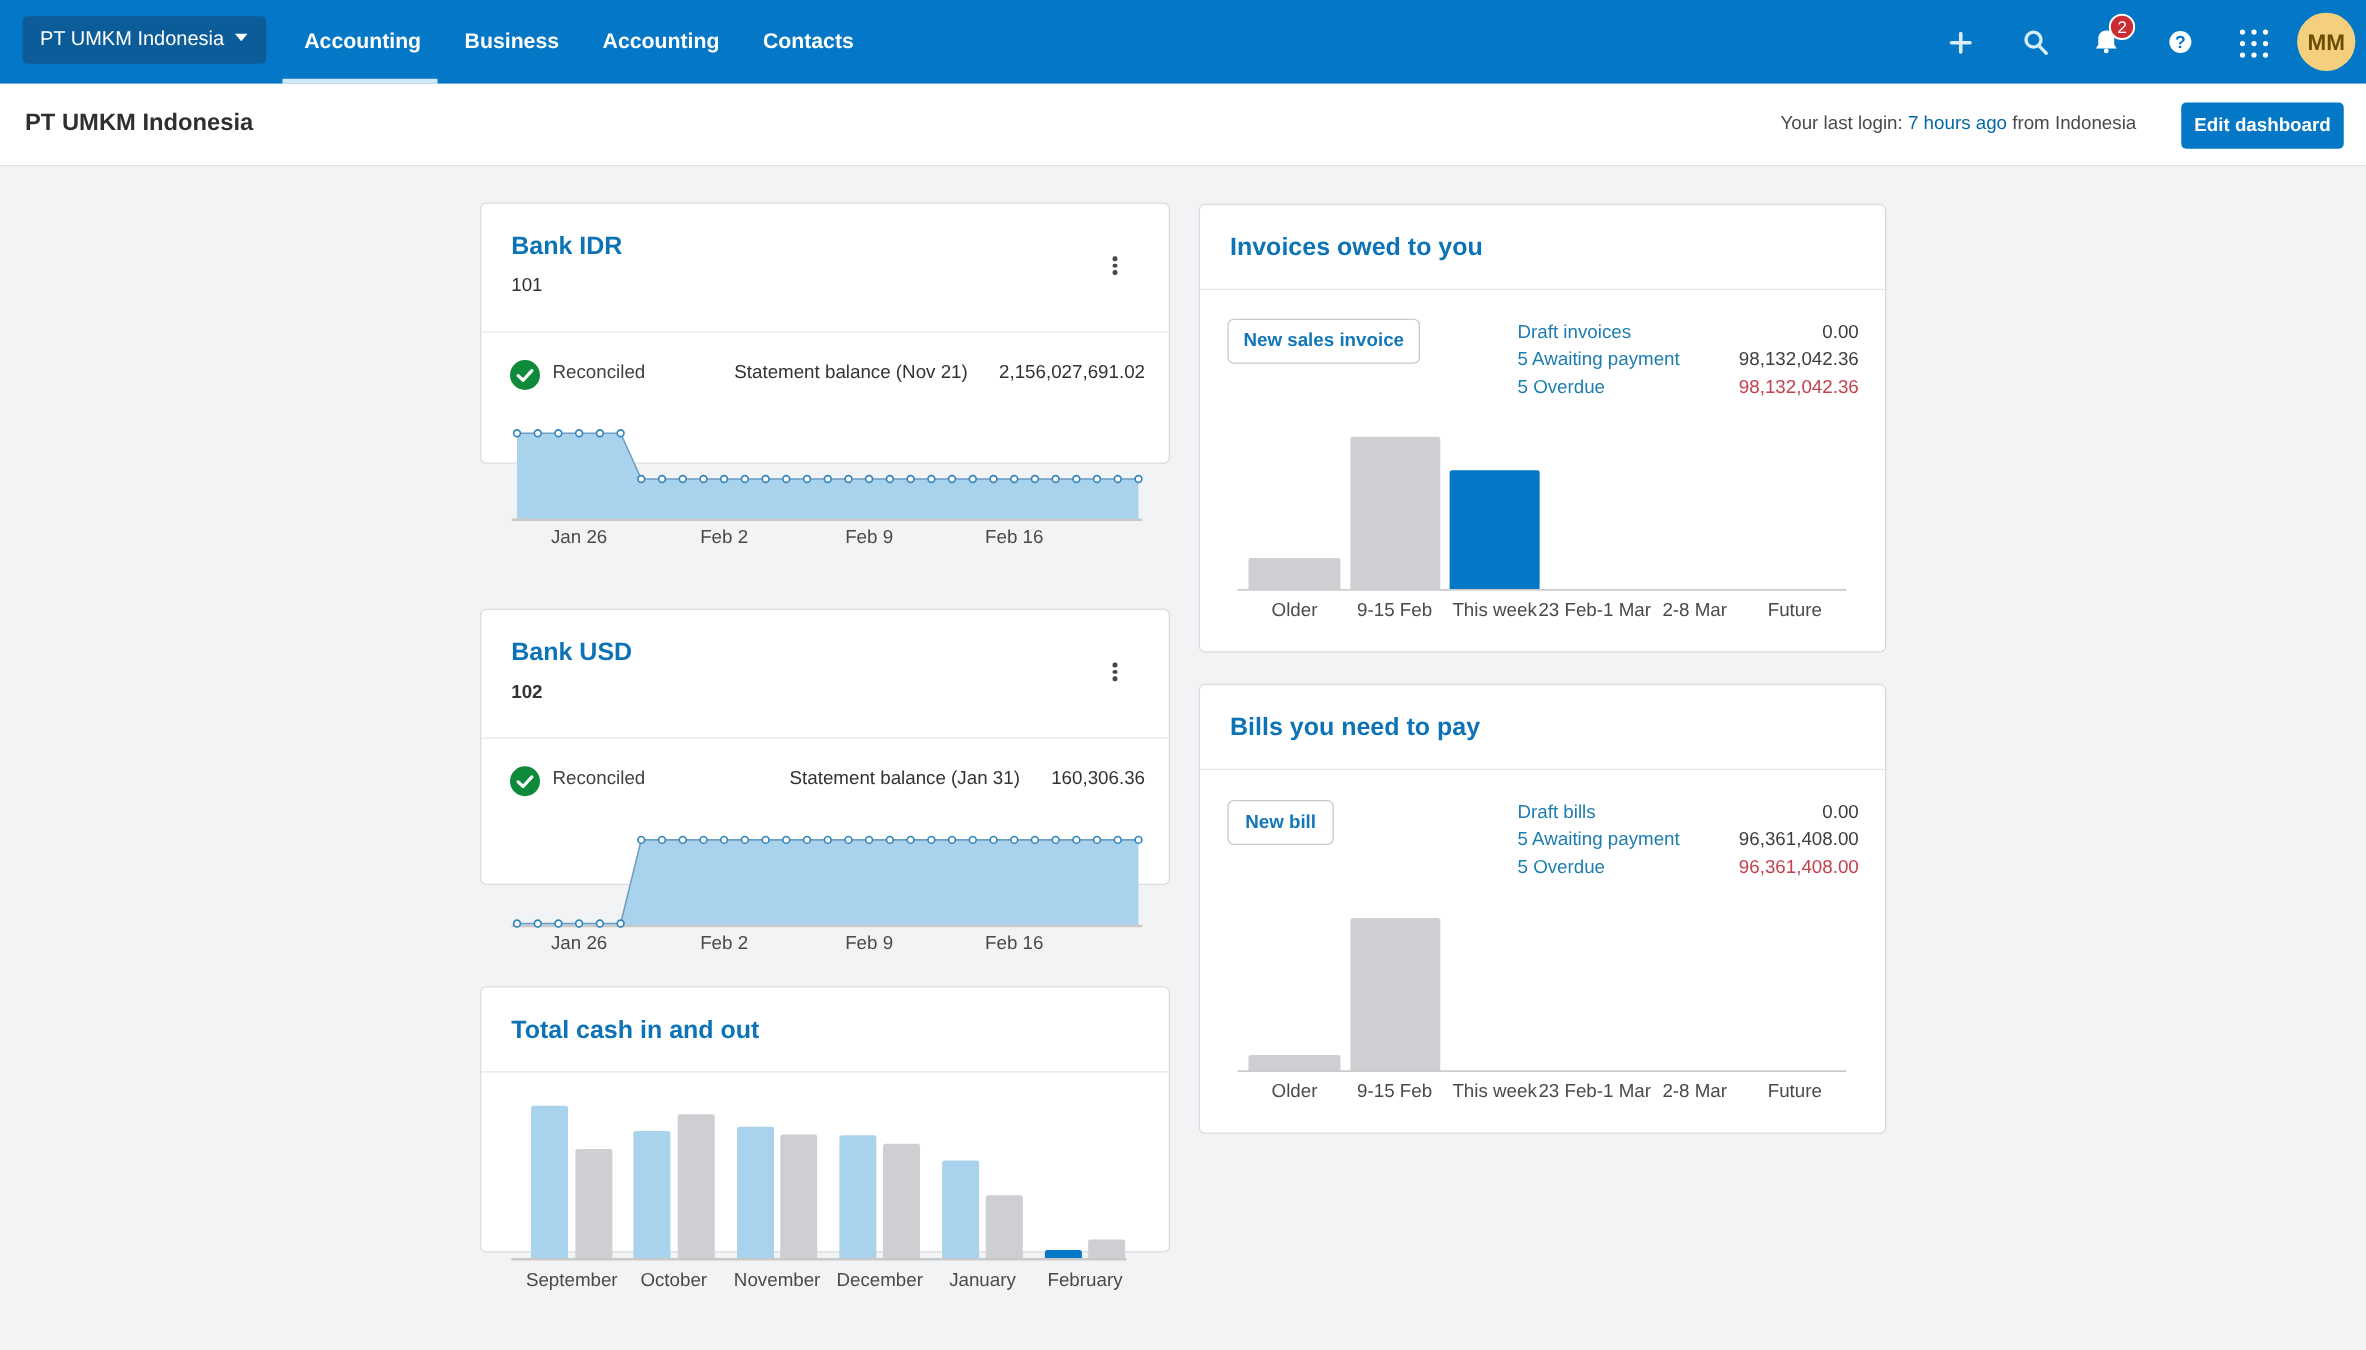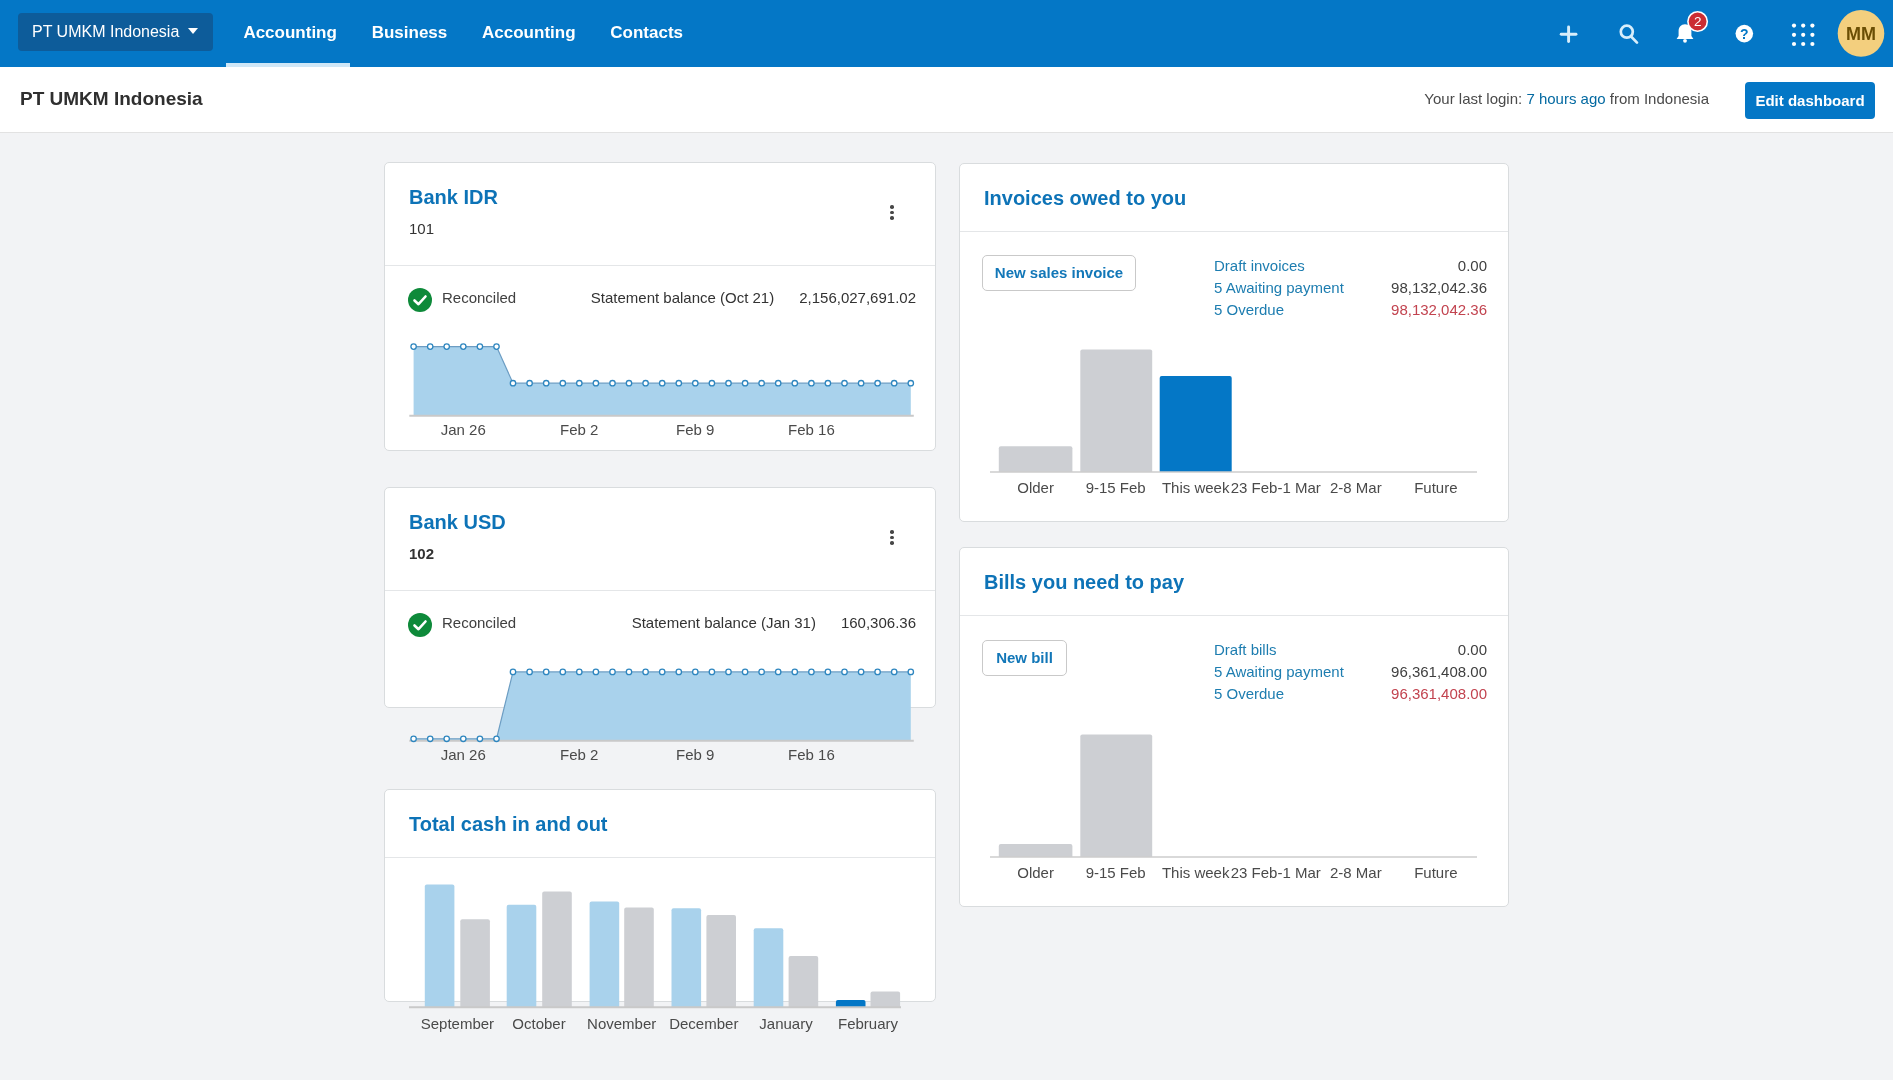--- a/index.html
+++ b/index.html
@@ -87,36 +87,36 @@
 </div>
 
 <div class="subhead">
   <div class="pagetitle">PT UMKM Indonesia</div>
   <div class="lastlogin">Your last login: <span class="lnk">7 hours ago</span> from Indonesia</div>
   <div class="editbtn">Edit dashboard</div>
 </div>
 
 <div class="content">
 
-  <div class="card" style="left:0; top:29px; width:552px; height:289px;">
+  <div class="card" style="left:0; top:29px; width:552px; height:209px;">
     <div class="ctitle">Bank IDR</div>
     <div class="kebab">
         <div></div>
         <div></div>
         <div></div>
       </div>
     <div style="position:absolute; left:24px; top:57px; font-size:15px; font-weight:normal; color:#333;">101</div>
     <div class="cdivider" style="top:102px;"></div>
     <div class="check">
         <svg width="24" height="24" viewBox="0 0 24 24">
           <path d="M6.5 12.5 L10.5 16.2 L17.5 8.5" stroke="#fff" stroke-width="2.6" fill="none" stroke-linecap="round" stroke-linejoin="round"></path>
         </svg>
       </div>
     <div class="reconciled">Reconciled</div>
-    <div class="balrow"><span class="lbl">Statement balance (Oct 21)</span><span>2,156,027,691.02</span></div>
+    <div class="balrow"><span class="lbl">Statement balance (Nov 21)</span><span>2,156,027,691.02</span></div>
     <svg style="position:absolute; left:0; top:0;" width="552" height="289" viewBox="0 0 552 289">
         <path d="M28.6,252.8 L28.6,183.6 L45.2,183.6 L61.7,183.6 L78.3,183.6 L94.9,183.6 L111.5,183.6 L128.0,220.2 L144.6,220.2 L161.2,220.2 L177.8,220.2 L194.3,220.2 L210.9,220.2 L227.5,220.2 L244.0,220.2 L260.6,220.2 L277.2,220.2 L293.8,220.2 L310.3,220.2 L326.9,220.2 L343.5,220.2 L360.1,220.2 L376.6,220.2 L393.2,220.2 L409.8,220.2 L426.4,220.2 L442.9,220.2 L459.5,220.2 L476.1,220.2 L492.6,220.2 L509.2,220.2 L525.8,220.2 L525.8,252.8 Z" fill="#a9d2ec"></path>
         <polyline points="28.6,183.6 45.2,183.6 61.7,183.6 78.3,183.6 94.9,183.6 111.5,183.6 128.0,220.2 144.6,220.2 161.2,220.2 177.8,220.2 194.3,220.2 210.9,220.2 227.5,220.2 244.0,220.2 260.6,220.2 277.2,220.2 293.8,220.2 310.3,220.2 326.9,220.2 343.5,220.2 360.1,220.2 376.6,220.2 393.2,220.2 409.8,220.2 426.4,220.2 442.9,220.2 459.5,220.2 476.1,220.2 492.6,220.2 509.2,220.2 525.8,220.2" fill="none" stroke="#6c9dc3" stroke-width="1.2"></polyline>
         <line x1="24.3" y1="252.8" x2="528.8" y2="252.8" stroke="#c9c9c9" stroke-width="2"></line>
         <circle cx="28.6" cy="183.6" r="2.7" fill="#fff" stroke="#2e86bf" stroke-width="1.3"></circle>
         <circle cx="45.2" cy="183.6" r="2.7" fill="#fff" stroke="#2e86bf" stroke-width="1.3"></circle>
         <circle cx="61.7" cy="183.6" r="2.7" fill="#fff" stroke="#2e86bf" stroke-width="1.3"></circle>
         <circle cx="78.3" cy="183.6" r="2.7" fill="#fff" stroke="#2e86bf" stroke-width="1.3"></circle>
         <circle cx="94.9" cy="183.6" r="2.7" fill="#fff" stroke="#2e86bf" stroke-width="1.3"></circle>
         <circle cx="111.5" cy="183.6" r="2.7" fill="#fff" stroke="#2e86bf" stroke-width="1.3"></circle>

